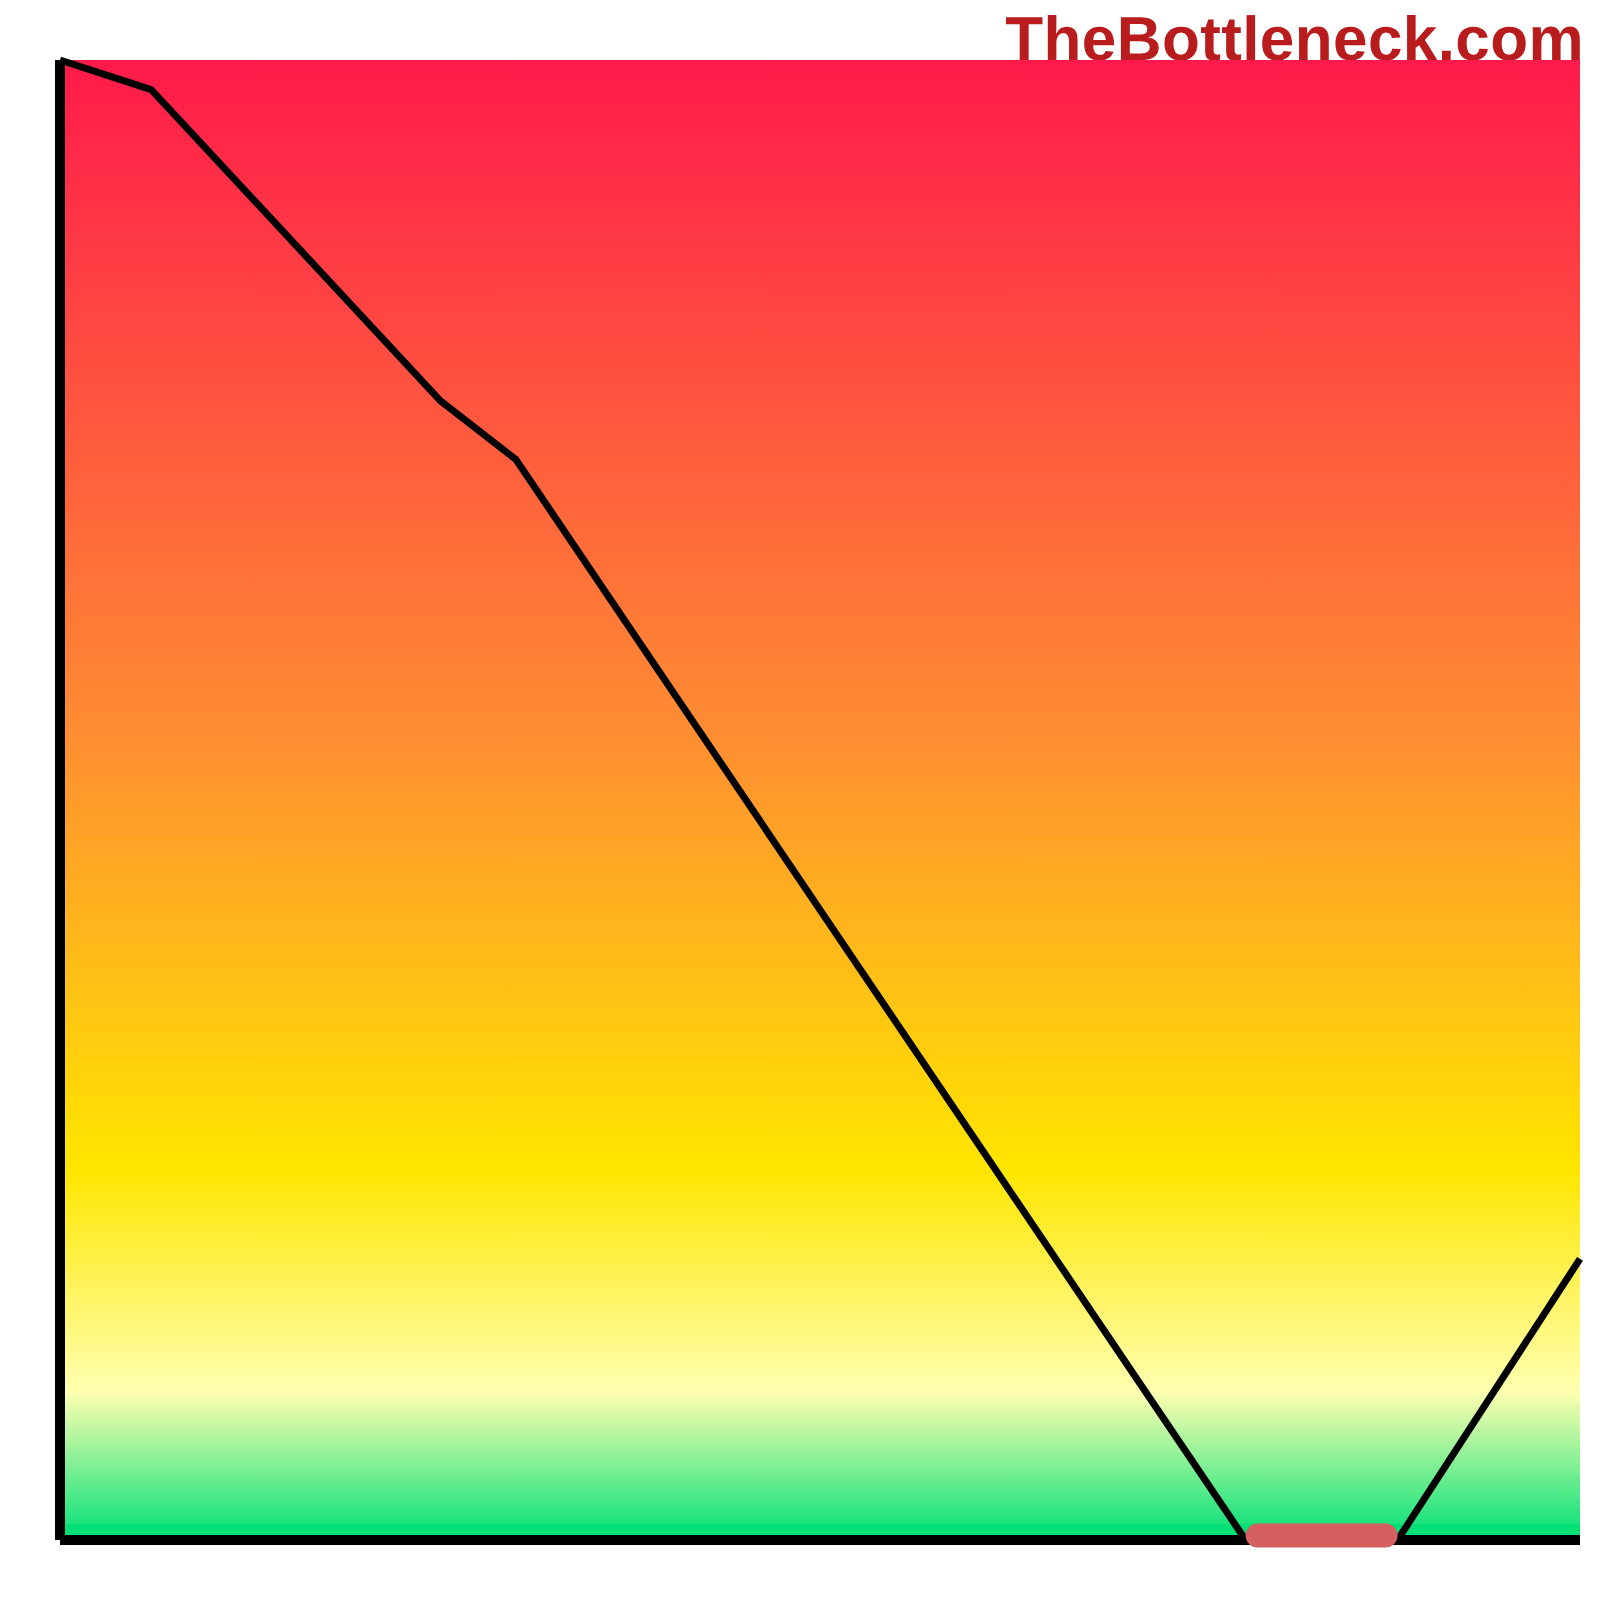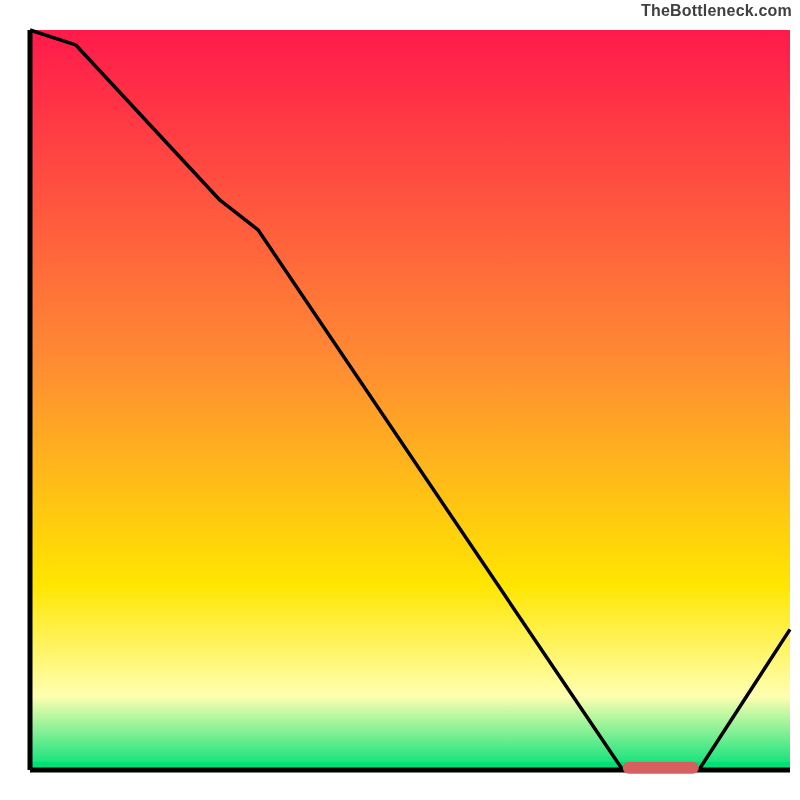--- a/index.html
+++ b/index.html
@@ -13,22 +13,22 @@
   }
   .wrap {
     position: relative;
     width: 800px;
     height: 800px;
   }
   .watermark {
     position: absolute;
     top: 2px;
     right: 8px;
-    color: #404040;
-    font-size: 16px;
+    color: #b91c1c;
+    font-size: 31px;
     font-weight: 600;
     letter-spacing: 0.2px;
     user-select: none;
   }
   svg.plot {
     position: absolute;
     left: 0;
     top: 0;
     width: 800px;
     height: 800px;

